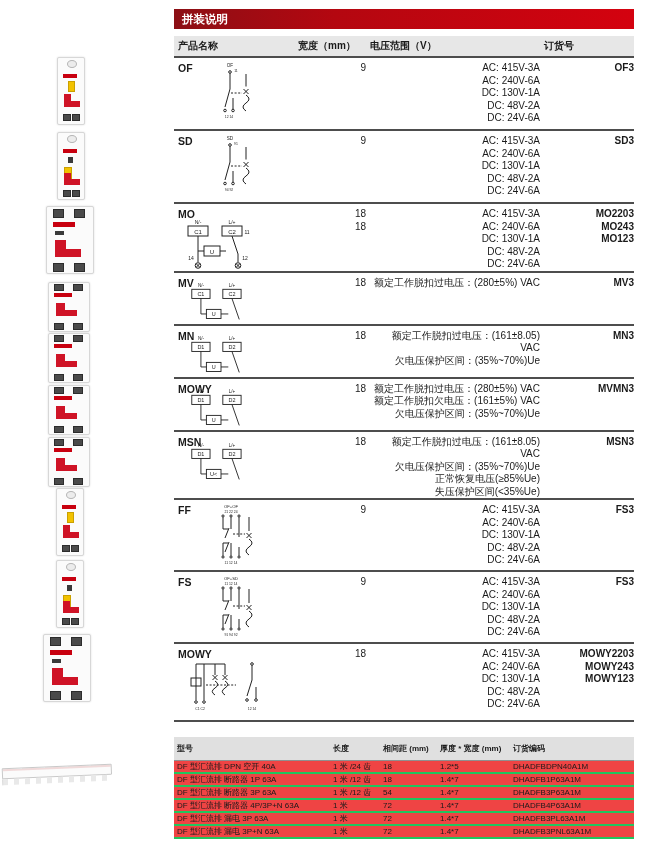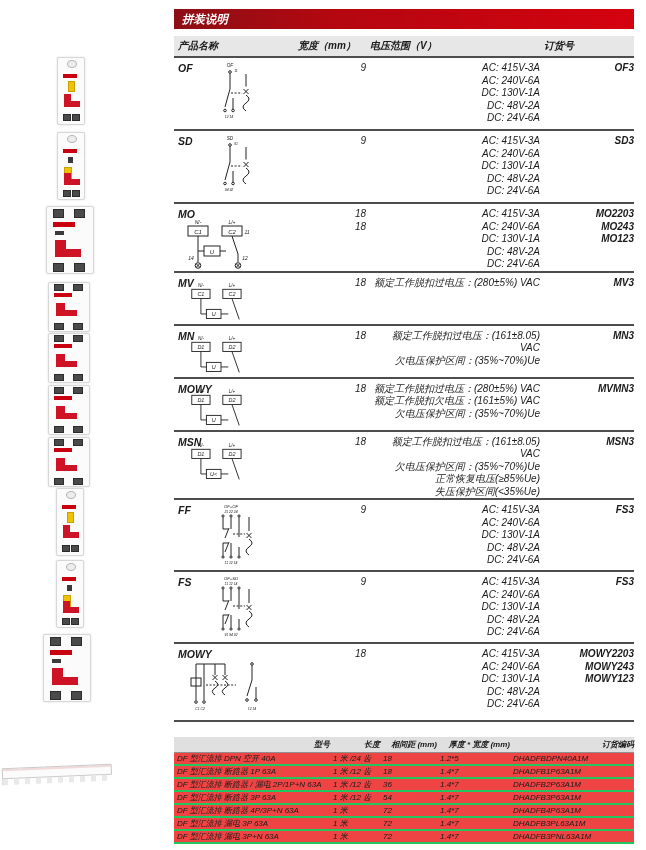--- a/index.html
+++ b/index.html
@@ -1,17 +1,17 @@
 <!DOCTYPE html>
 <html><head>
 <meta charset="utf-8">
 <style>
   html,body{margin:0;padding:0;background:#fff;}
   body{font-family:"Liberation Sans","DejaVu Sans",sans-serif;color:#1a1a1a;}
-  #page{position:relative;width:646px;height:850px;background:#ffffff;overflow:hidden;font-style:italic;}
+  #page{position:relative;width:646px;height:850px;background:#ffffff;overflow:hidden;}
 
   
   .banner{position:absolute;left:174px;top:9px;width:460px;height:20px;
     background:linear-gradient(90deg,#8c0f15 0%,#b40710 35%,#d4020f 100%);
     color:#fff;font-size:11.5px;font-weight:bold;line-height:20px;padding-left:8px;box-sizing:border-box;}
 
   
   .main-table-wrap{position:absolute;left:174px;top:36px;width:460px;}
   table{border-collapse:collapse;table-layout:fixed;width:460px;}
   .mt th{background:#e7e7e7;font-size:10px;font-weight:bold;text-align:left;
@@ -30,22 +30,22 @@
   .diag .dash{stroke-dasharray:2,1.6;}
   .diag text{fill:#222;stroke:none;text-anchor:middle;font-family:"Liberation Sans",sans-serif;}
   .diag .dtt{font-size:4.6px;}
   .diag .dtt4{font-size:4.2px;}
   .diag .dxs{font-size:3.4px;}
   .diag .ds{font-size:5px;}
   .diag .db{font-size:6px;}
 
   
   .bottom-table-wrap{position:absolute;left:174px;top:737px;width:460px;}
-  .bt th{background:#e0e0e0;font-size:8px;font-weight:bold;text-align:right;
-    height:15px;padding:0 0 0 3px;border-bottom:1px solid #8f8f8f;}
+  .bt th{background:#e0e0e0;font-size:8px;font-weight:bold;text-align:left;
+    height:23px;padding:0 0 0 3px;border-bottom:1px solid #8f8f8f;}
   .bt td{background:#ef4444;font-size:8px;height:11px;padding:0 0 0 3px;
     border-bottom:2px solid #22c55e;vertical-align:middle;}
 
   
   .photo{position:absolute;}
   .mod{position:relative;background:#fbfbfb;border:1px solid #d7d7d7;border-radius:2px;
     box-shadow:0 0 2px rgba(0,0,0,.15);}
   .mod-narrow{width:26px;height:66px;}
   .mod-wide{width:46px;height:66px;}
   .mod-short{width:40px;height:48px;}
@@ -545,27 +545,20 @@
         <td>DHADFBDPN40A1M</td>
       </tr>
       <tr>
         <td>DF 型汇流排 断路器 1P 63A</td>
         <td>1 米 /12 齿</td>
         <td>18</td>
         <td>1.4*7</td>
         <td>DHADFB1P63A1M</td>
       </tr>
       <tr>
-        <td>DF 型汇流排 断路器 / 漏电 2P/1P+N 63A</td>
-        <td>1 米 /12 齿</td>
-        <td>36</td>
-        <td>1.4*7</td>
-        <td>DHADFB2P63A1M</td>
-      </tr>
-      <tr>
         <td>DF 型汇流排 断路器 3P 63A</td>
         <td>1 米 /12 齿</td>
         <td>54</td>
         <td>1.4*7</td>
         <td>DHADFB3P63A1M</td>
       </tr>
       <tr>
         <td>DF 型汇流排 断路器 4P/3P+N 63A</td>
         <td>1 米</td>
         <td>72</td>

